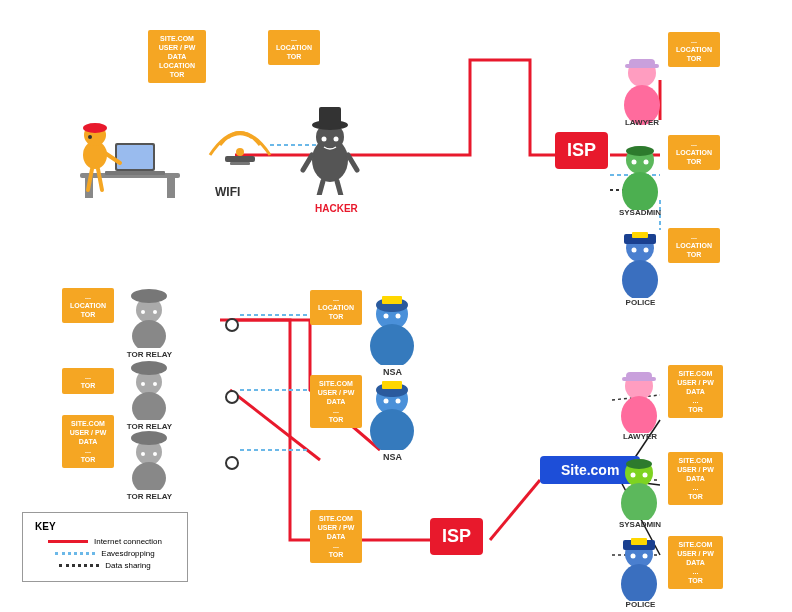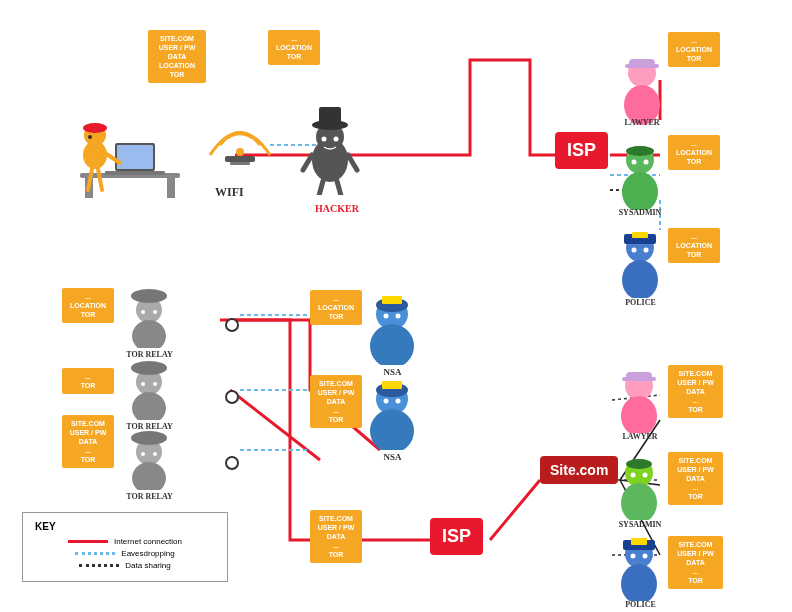--- a/index.html
+++ b/index.html
@@ -27,40 +27,39 @@
       padding: 4px 3px;
       line-height: 1.3;
       border-radius: 2px;
     }
     
     .label {
       position: absolute;
       font-size: 9px;
       font-weight: bold;
       text-align: center;
-      font-family: Liberation Serif, serif;
     }
     
     .isp-box {
       position: absolute;
       background: #E8192C;
       color: #fff;
       font-size: 18px;
       font-weight: bold;
       padding: 8px 12px;
       border-radius: 4px;
     }
     
     .sitecom-box {
       position: absolute;
-      background: #b91c1c;
+      background: #1d4ed8;
       color: #fff;
       font-size: 14px;
       font-weight: bold;
-      padding: 6px 10px;
+      padding: 6px 21px;
       border-radius: 4px;
     }
     
     .key-box {
       position: absolute;
       border: 1px solid #999;
       padding: 8px 12px;
       font-size: 9px;
       background: #fff;
     }
@@ -442,21 +441,21 @@
   </div>
 
   <div class="info-box" style="top:536px;left:668px;width:55px;">
     <span style="white-space:pre;">SITE.COM
 USER / PW
 DATA
 ...
 TOR</span>
   </div>
 
-  <div class="key-box" style="bottom:30px;left:22px;width:206px;">
+  <div class="key-box" style="bottom:30px;left:22px;width:166px;">
     <div style="font-weight:bold;font-size:10px;margin-bottom:5px;">
       <span>KEY</span>
     </div>
     <div class="key-line">
       <span class="line-sample" style="background:#E8192C;height:3px;"></span>
       <span>Internet connection</span>
     </div>
     <div class="key-line">
       <span class="line-sample" style="height:2px;border-top:3px dotted #6BB8E8;background:transparent;"></span>
       <span>Eavesdropping</span>

